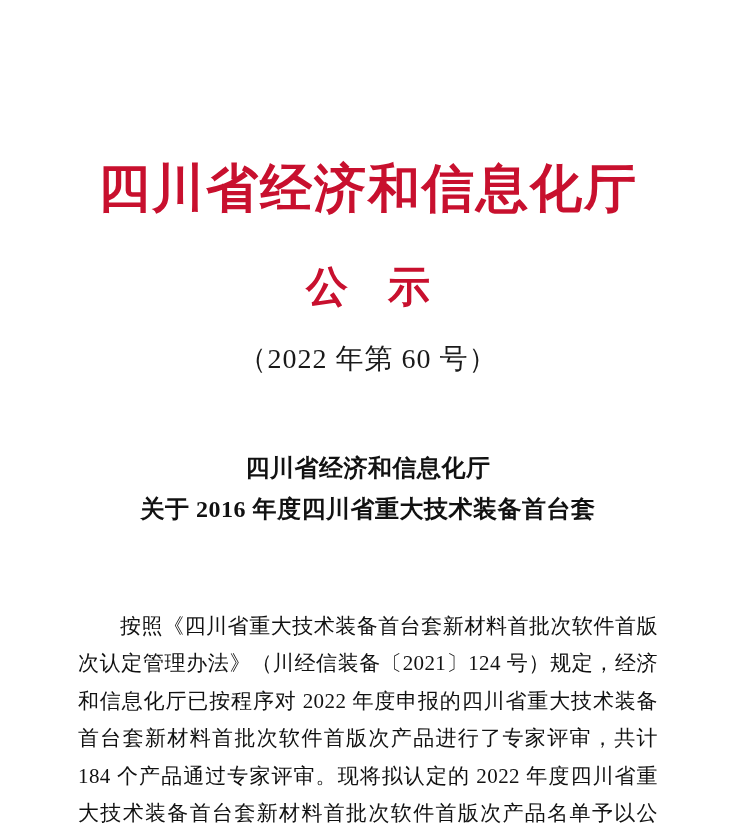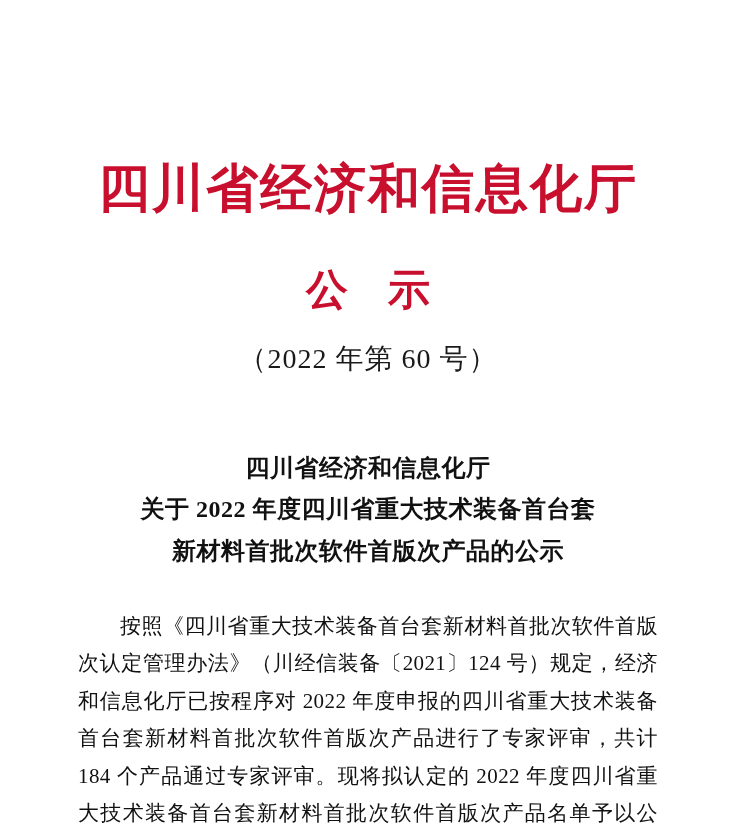--- a/index.html
+++ b/index.html
@@ -36,20 +36,21 @@
     top: 265px;
     left: 0;
     width: 736px;
     text-align: center;
     color: #c8102e;
     font-weight: bold;
     font-size: 42px;
     letter-spacing: 40px;
     text-indent: 40px;
     line-height: 1.2;
+    font-family: Liberation Mono, monospace;
   }
 
   .issue {
     position: absolute;
     top: 340px;
     left: 0;
     width: 736px;
     text-align: center;
     color: #1a1a1a;
     font-size: 28px;
@@ -95,21 +96,20 @@
 <div class="page">
 
   <div class="masthead">四川省经济和信息化厅</div>
 
   <div class="gongshi">公示</div>
 
   <div class="issue">（2022 年第 60 号）</div>
 
   <div class="title-block">
     <span class="title-line">四川省经济和信息化厅</span>
-    <span class="title-line">关于 2022 年度四川省重大技术装备首台套</span>
-    <span class="title-line">新材料首批次软件首版次产品的公示</span>
+    <span class="title-line">关于 2016 年度四川省重大技术装备首台套</span>
   </div>
 
   <div class="body-block">
     <p>按照《四川省重大技术装备首台套新材料首批次软件首版次认定管理办法》（川经信装备〔2021〕124 号）规定，经济和信息化厅已按程序对 2022 年度申报的四川省重大技术装备首台套新材料首批次软件首版次产品进行了专家评审，共计 184 个产品通过专家评审。现将拟认定的 2022 年度四川省重大技术装备首台套新材料首批次软件首版次产品名单予以公示。</p>
   </div>
 
 </div>
 
 </body></html>

